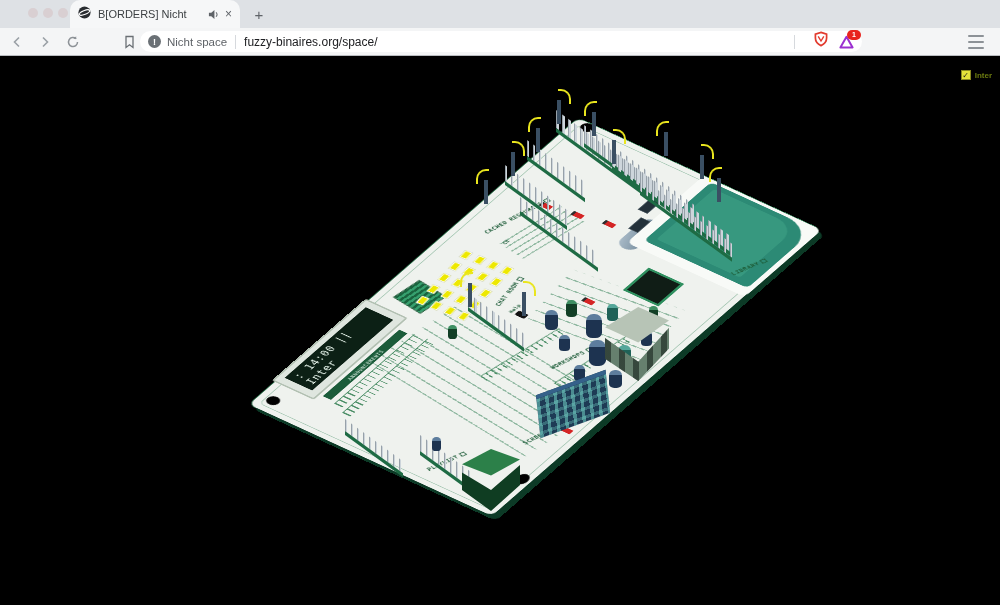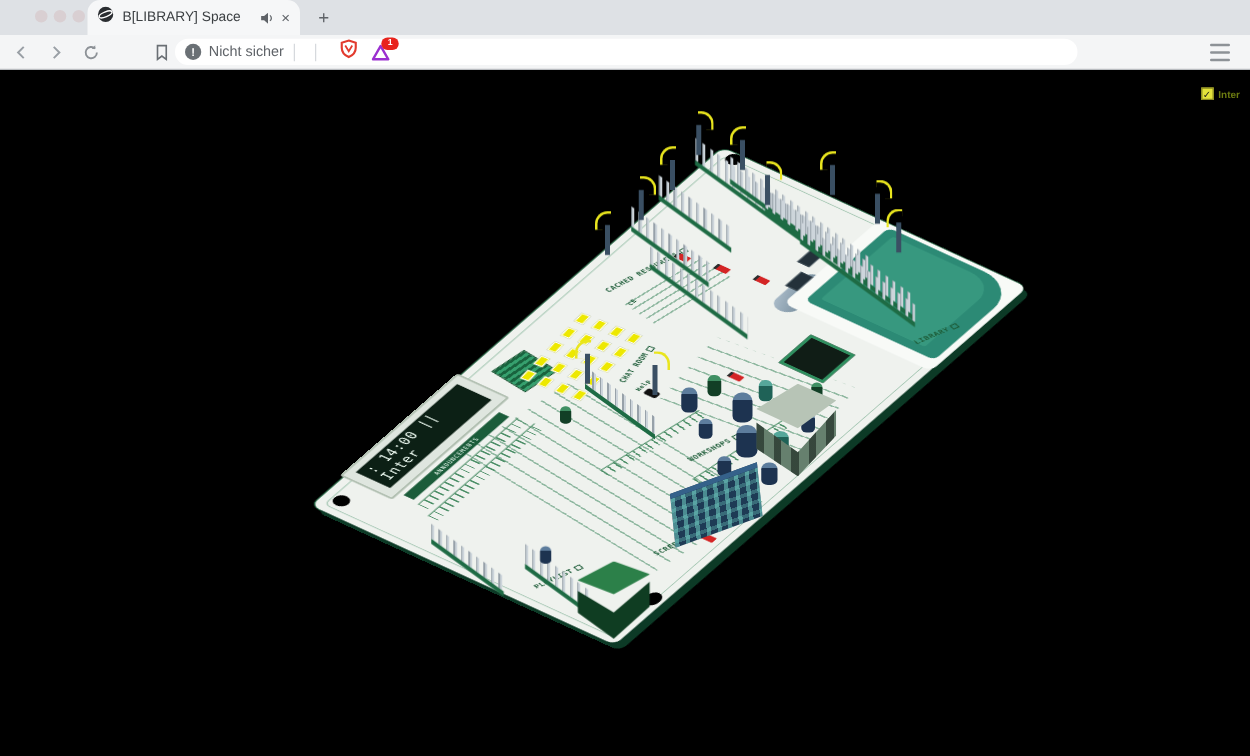--- a/index.html
+++ b/index.html
@@ -112,21 +112,21 @@
   <div class="winctl" style="left:43px"></div>
   <div class="winctl" style="left:58px"></div>
 
   <div class="tab">
     <span>
       <svg width="13" height="13" viewBox="0 0 12 12">
           <circle cx="6" cy="6" r="5.6" fill="#2a2d31"></circle>
       <ellipse cx="6" cy="6" rx="5" ry="1.8" fill="none" stroke="#fff" stroke-width="1" transform="rotate(-22 6 6)"></ellipse>
         </svg>
     </span>
-    <span class="tab-title">B[LIBRARY] Space</span>
+    <span class="tab-title">B[ORDERS] Nicht</span>
     <span class="tab-audio">
       <svg width="11" height="11" viewBox="0 0 12 12">
           <path d="M1 4.2h2.6L7 1.2v9.6L3.6 7.8H1z" fill="#5f6368"></path>
       <path d="M8.7 3.6c1.6 1.4 1.6 3.4 0 4.8" stroke="#5f6368" stroke-width="1.1" fill="none"></path>
         </svg>
     </span>
     <span class="tab-close">×</span>
   </div>
   <div class="newtab">+</div>
 </div>
@@ -149,22 +149,23 @@
       </svg>
   </span>
   <span class="navbtn bookmark">
     <svg width="13" height="14" viewBox="0 0 13 14">
         <path d="M3 1.5h7v11l-3.5-2.7L3 12.5z" stroke="#6a6f74" stroke-width="1.3" fill="none"></path>
       </svg>
   </span>
 
   <div class="urlpill">
     <span class="warn-circle">!</span>
-    <span class="sec-text">Nicht sicher</span>
+    <span class="sec-text">Nicht space</span>
     <span class="pill-div"></span>
+    <span class="url-text">fuzzy-binaires.org/space/</span>
     <span class="ext-group">
       <span class="pill-div"></span>
       <span>
         <svg width="16" height="17" viewBox="0 0 16 17">
             <path d="M8 1.4l5.6 1.8v3.9c0 3.7-2.4 6.1-5.6 7.5C4.8 13.2 2.4 10.8 2.4 7.1V3.2z" fill="#fff" stroke="#e23b2e" stroke-width="1.7"></path>
             <path d="M5.2 5.4l2.8 4.6 2.8-4.6" stroke="#e23b2e" stroke-width="1.4" fill="none"></path>
           </svg>
       </span>
       <span class="ext-badge-wrap">
         <svg width="15" height="14" viewBox="0 0 15 14">

